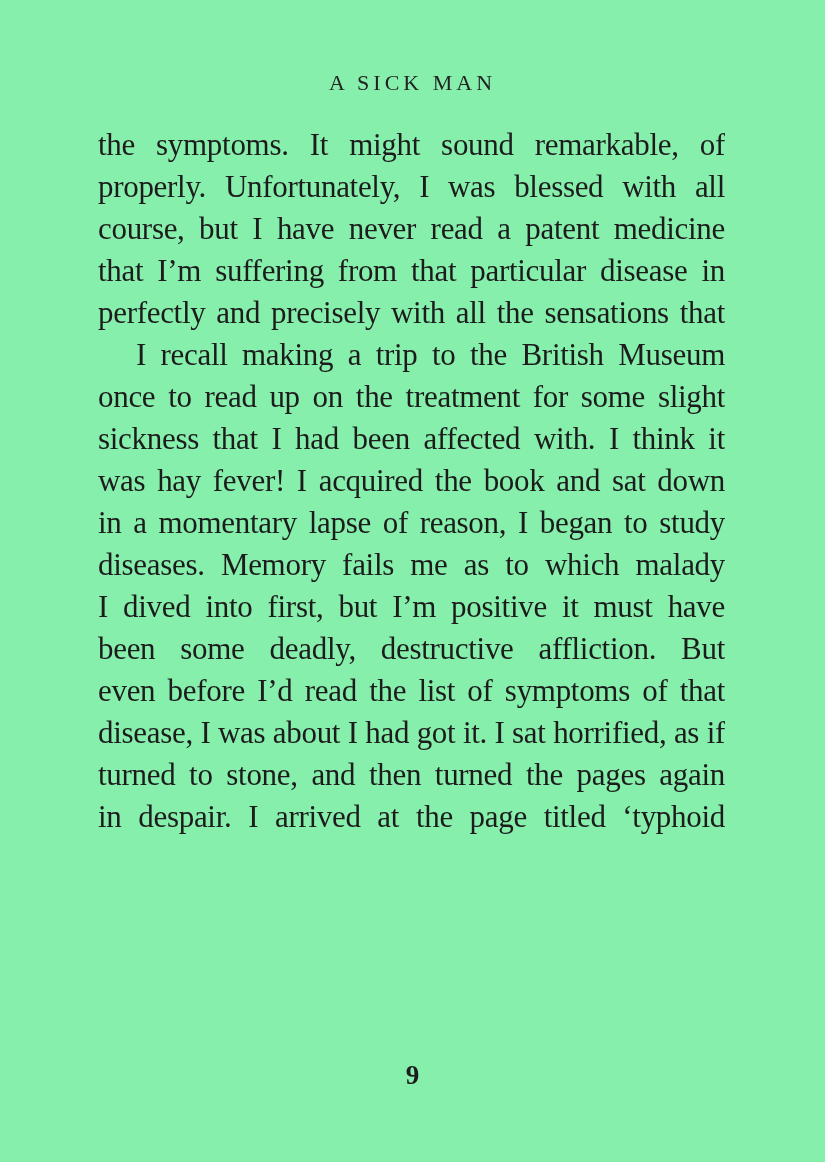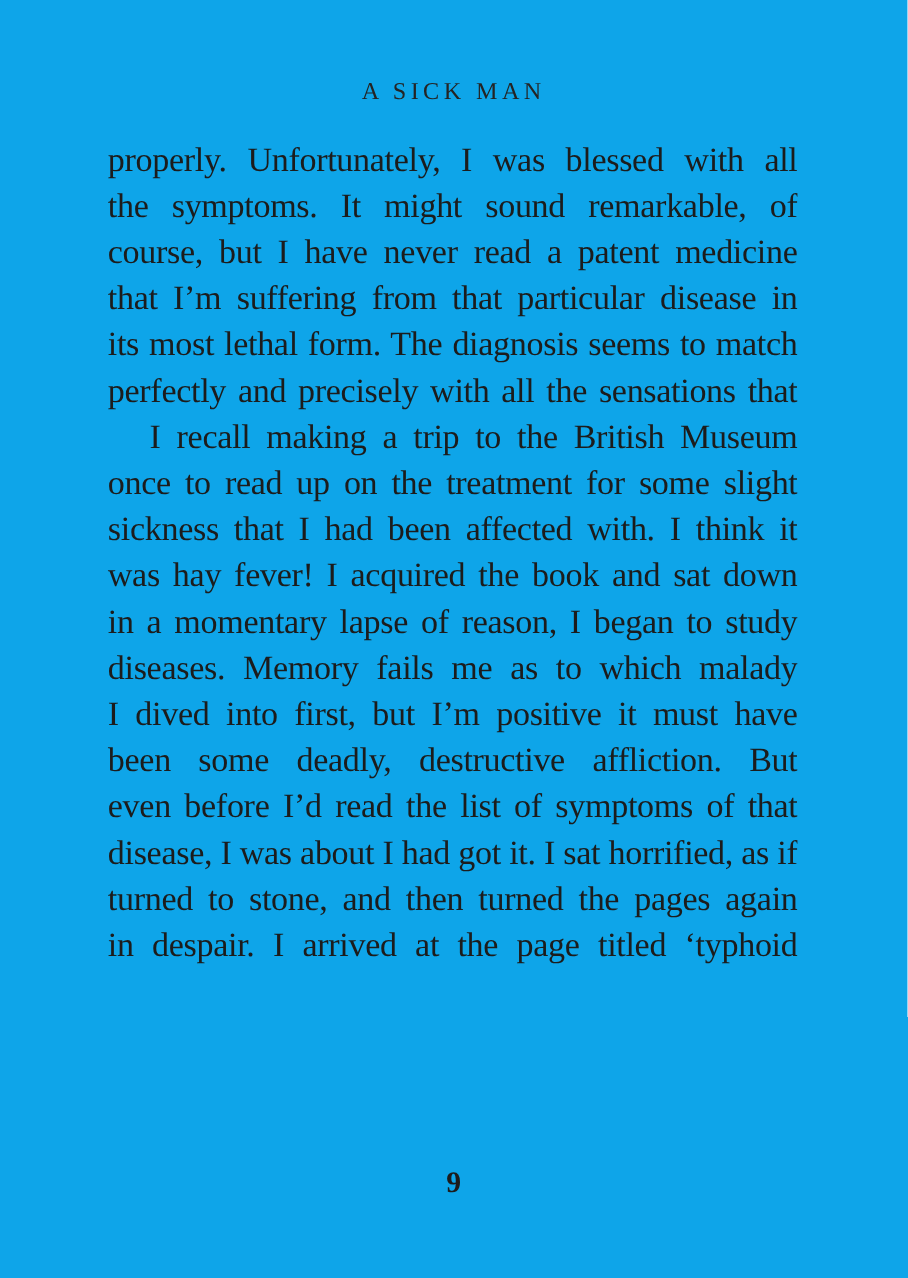--- a/index.html
+++ b/index.html
@@ -4,21 +4,21 @@
 <style>
   html, body {
     margin: 0;
     padding: 0;
     background: #ffffff;
   }
   .page {
     position: relative;
     width: 825px;
     height: 1162px;
-    background: #0ea5e9;
+    background: #86efac;
     font-family: "Liberation Serif", "DejaVu Serif", serif;
     color: #1c1c1c;
     overflow: hidden;
   }
   .running-head {
     position: absolute;
     top: 70px;
     left: 0;
     width: 100%;
     text-align: center;
@@ -67,25 +67,24 @@
 </head>
 <body>
 
 <div class="page">
 
   <div class="running-head">A SICK MAN</div>
 
   <div class="body-text">
 
     <div class="para">
+      <div class="line">the symptoms. It might sound remarkable, of</div>
       <div class="line">properly. Unfortunately, I was blessed with all</div>
-      <div class="line">the symptoms. It might sound remarkable, of</div>
       <div class="line">course, but I have never read a patent medicine</div>
       <div class="line">that I’m suffering from that particular disease in</div>
-      <div class="line">its most lethal form. The diagnosis seems to match</div>
       <div class="line">perfectly and precisely with all the sensations that</div>
     </div>
 
     <div class="para">
       <div class="line indent">I recall making a trip to the British Museum</div>
       <div class="line">once to read up on the treatment for some slight</div>
       <div class="line">sickness that I had been affected with. I think it</div>
       <div class="line">was hay fever! I acquired the book and sat down</div>
       <div class="line">in a momentary lapse of reason, I began to study</div>
       <div class="line">diseases. Memory fails me as to which malady</div>

